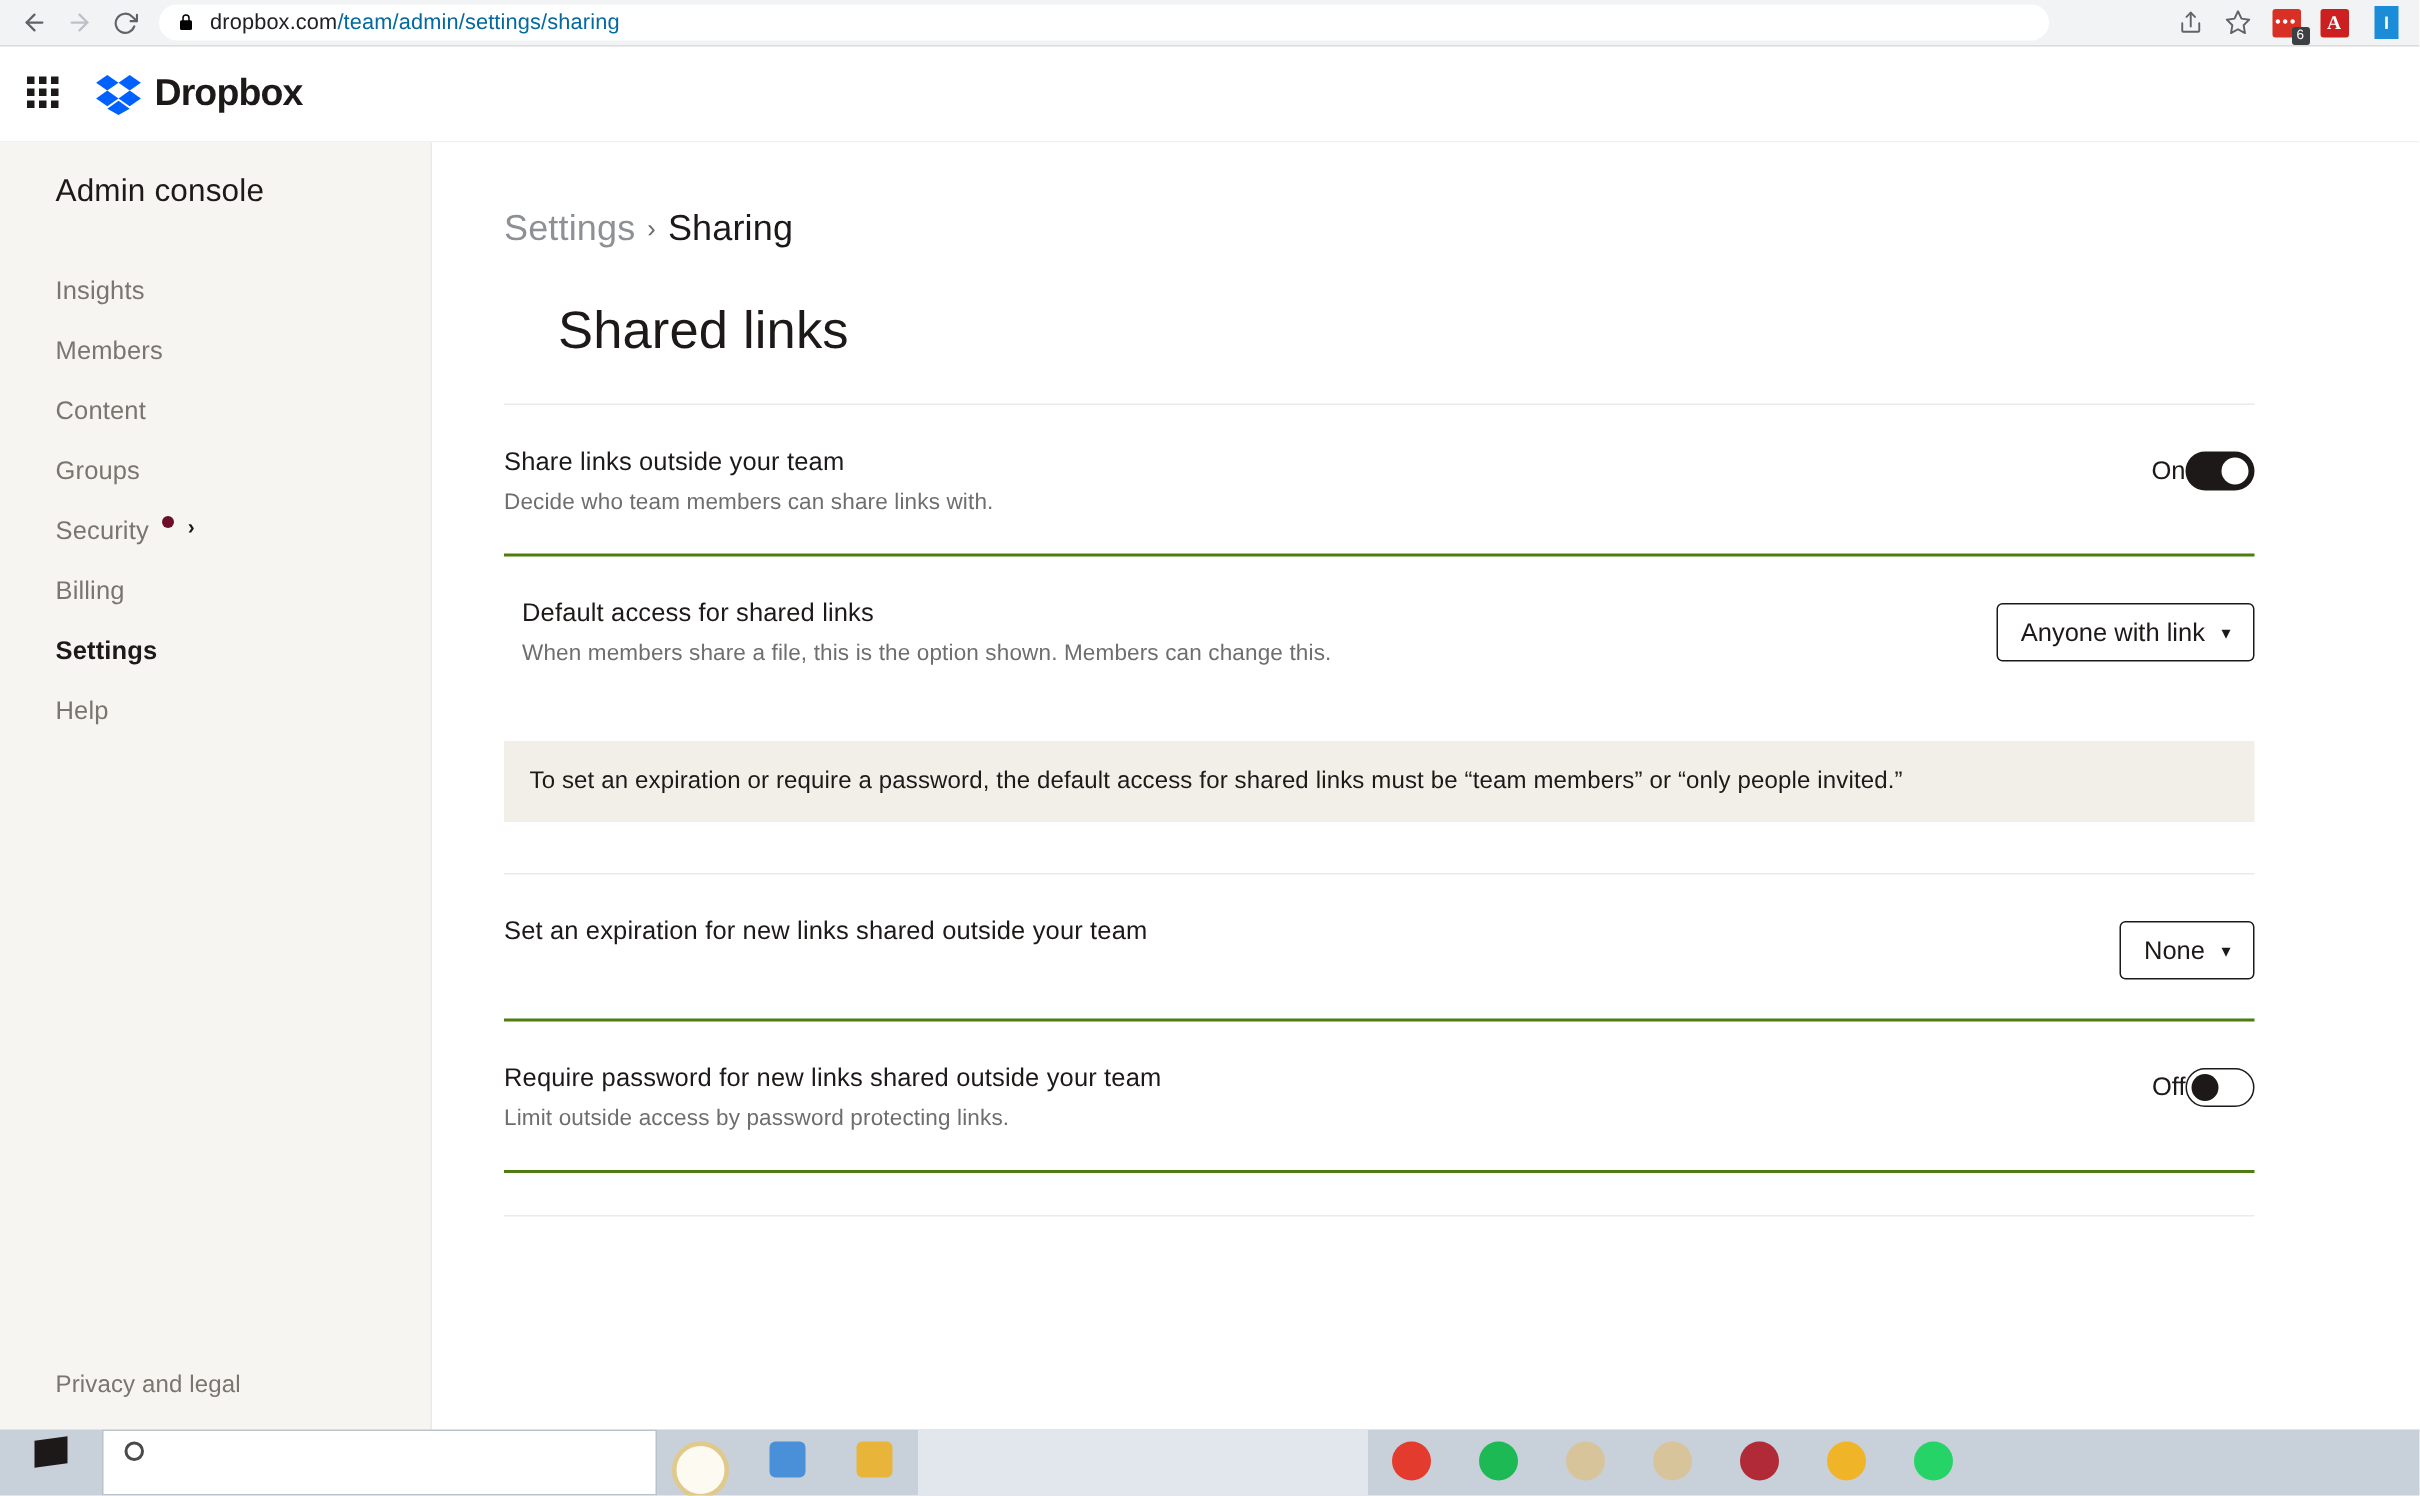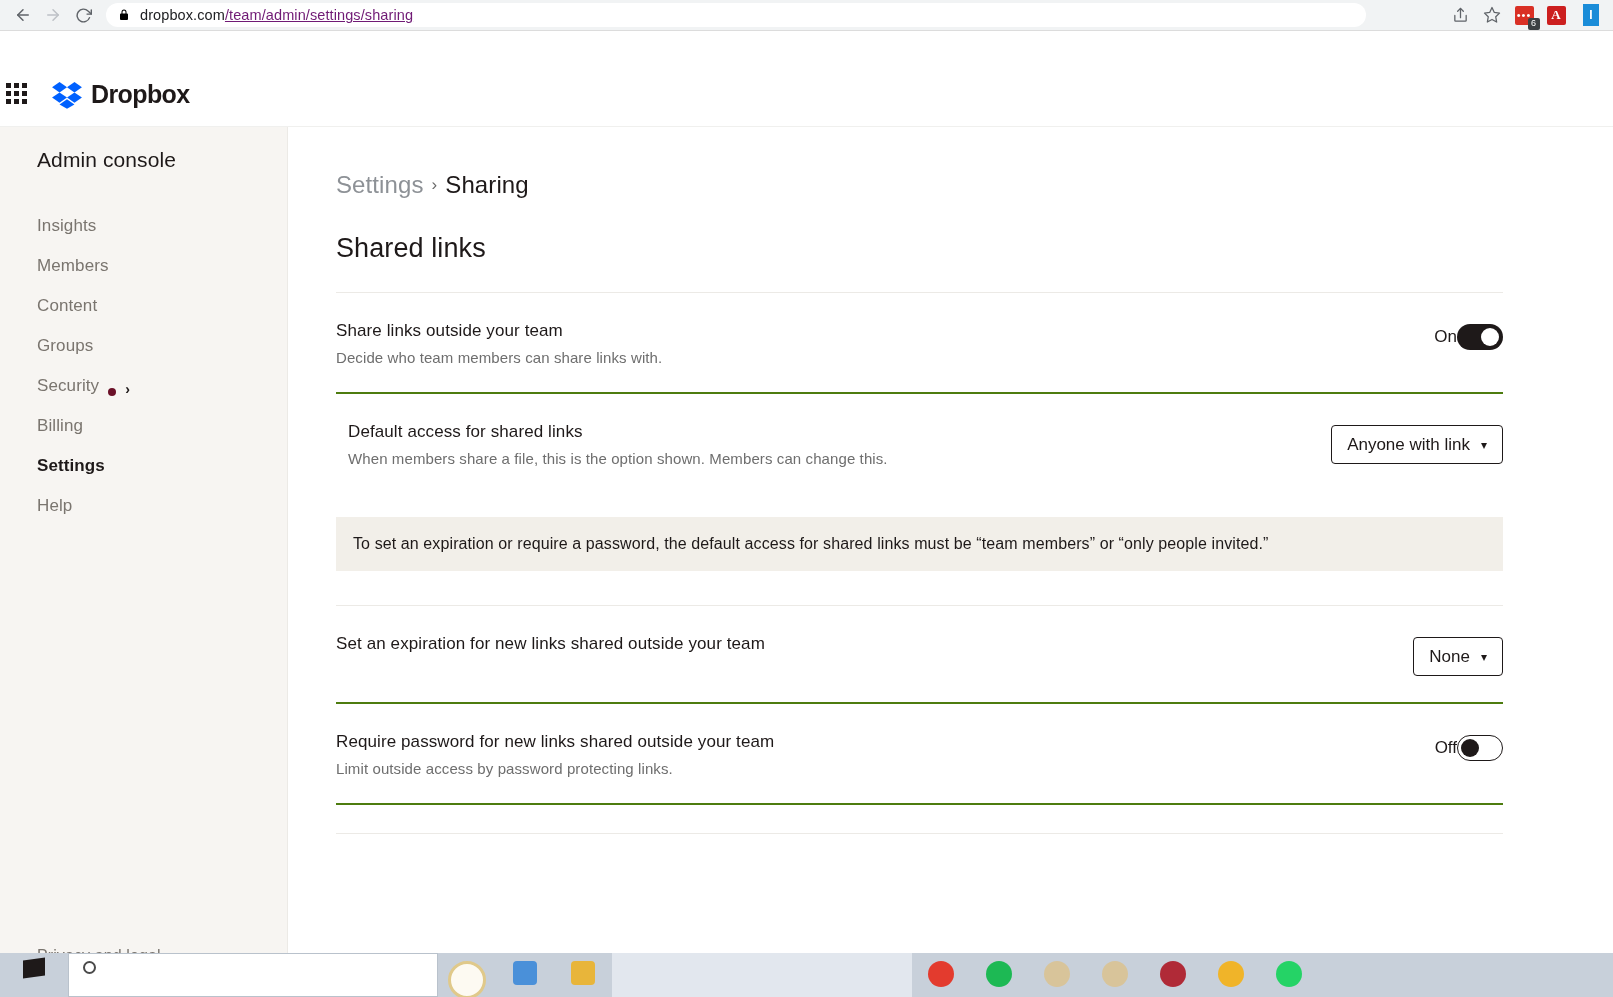--- a/index.html
+++ b/index.html
@@ -41,21 +41,21 @@
     padding: 0 12px;
     max-width: 1260px;
   }
   .lock-icon { margin-right: 10px; display: flex; align-items: center; }
   .url-text {
     font-size: 14.5px;
     color: #202124;
     white-space: nowrap;
     letter-spacing: 0.1px;
   }
-  .url-text .dim { color: #701a75; text-decoration: underline; }
+  .url-text .dim { color: #0369a1; }
 
   .chrome-right {
     display: flex; align-items: center; gap: 2px;
     margin-left: auto;
     padding-right: 2px;
   }
   .icon-btn {
     width: 30px; height: 30px;
     display: flex; align-items: center; justify-content: center;
     color: #5f6368;
@@ -99,23 +99,22 @@
     color: #fff; font-size: 12px; font-weight: bold;
     margin-right: -6px;
   }
 
   
   .db-header {
     height: 64px;
     background: #ffffff;
     display: flex;
     align-items: center;
-    padding-left: 2px;
+    padding-left: 14px;
     border-bottom: 1px solid #f0f0ee;
-    margin-top: 32px;
   }
   .apps-grid {
     width: 24px; height: 24px;
     display: grid;
     grid-template-columns: repeat(3, 5px);
     grid-template-rows: repeat(3, 5px);
     gap: 3px;
     margin-left: 4px;
     margin-right: 22px;
   }
@@ -151,21 +150,21 @@
     padding: 0 0 0 37px;
     margin-bottom: 34px;
     letter-spacing: 0.1px;
   }
   .nav-list { display: flex; flex-direction: column; }
   .nav-item {
     font-size: 17px;
     color: #7a756f;
     padding: 10px 0 10px 37px;
     display: flex;
-    align-items: flex-end;
+    align-items: flex-start;
     gap: 9px;
     letter-spacing: 0.1px;
     cursor: pointer;
   }
   .nav-item.active { color: #1e1919; font-weight: bold; }
   .nav-dot {
     width: 8px; height: 8px; border-radius: 50%;
     background: #6b1028;
     display: inline-block;
   }
@@ -194,24 +193,25 @@
     gap: 8px;
     margin-top: 44px;
     font-size: 24px;
     letter-spacing: 0.1px;
   }
   .bc-parent { color: #8d9196; cursor: pointer; }
   .bc-sep { color: #6a6a6a; font-size: 17px; }
   .bc-current { color: #1e1919; }
 
   .section-title {
-    font-size: 27px;
+    font-size: 35px;
     color: #1e1919;
     margin-top: 34px;
     letter-spacing: 0.1px;
+    margin-left: 36px;
   }
   .hr {
     border: 0;
     border-top: 1px solid #eceae6;
     margin-top: 28px;
   }
 
   .setting-row {
     display: flex;
     align-items: flex-start;

